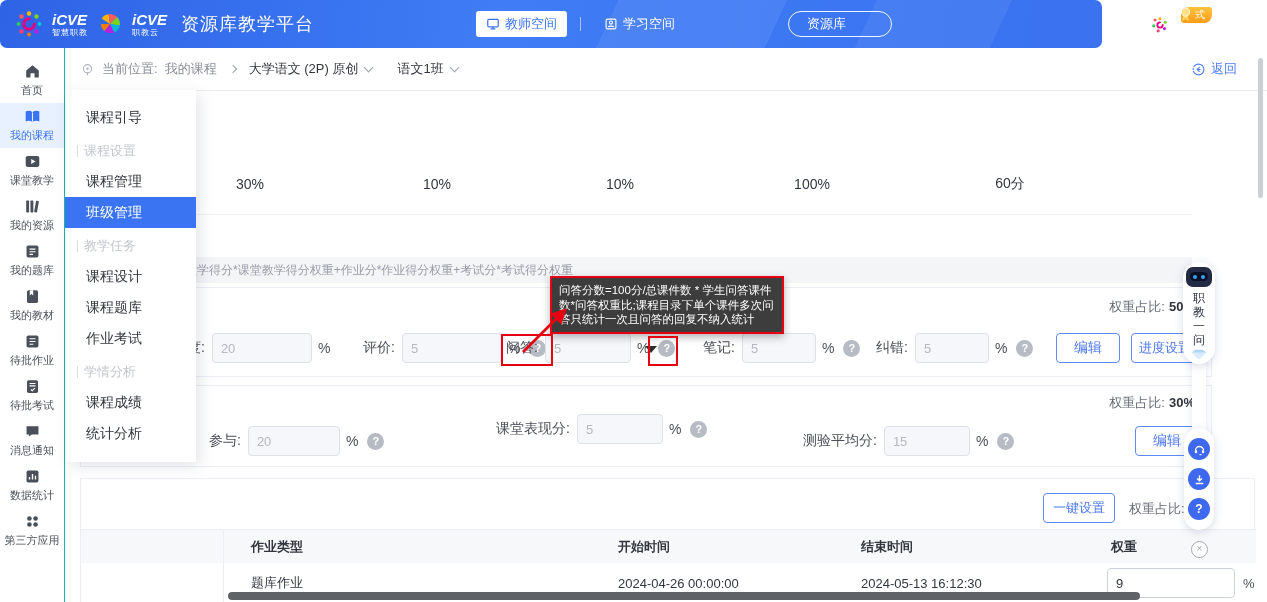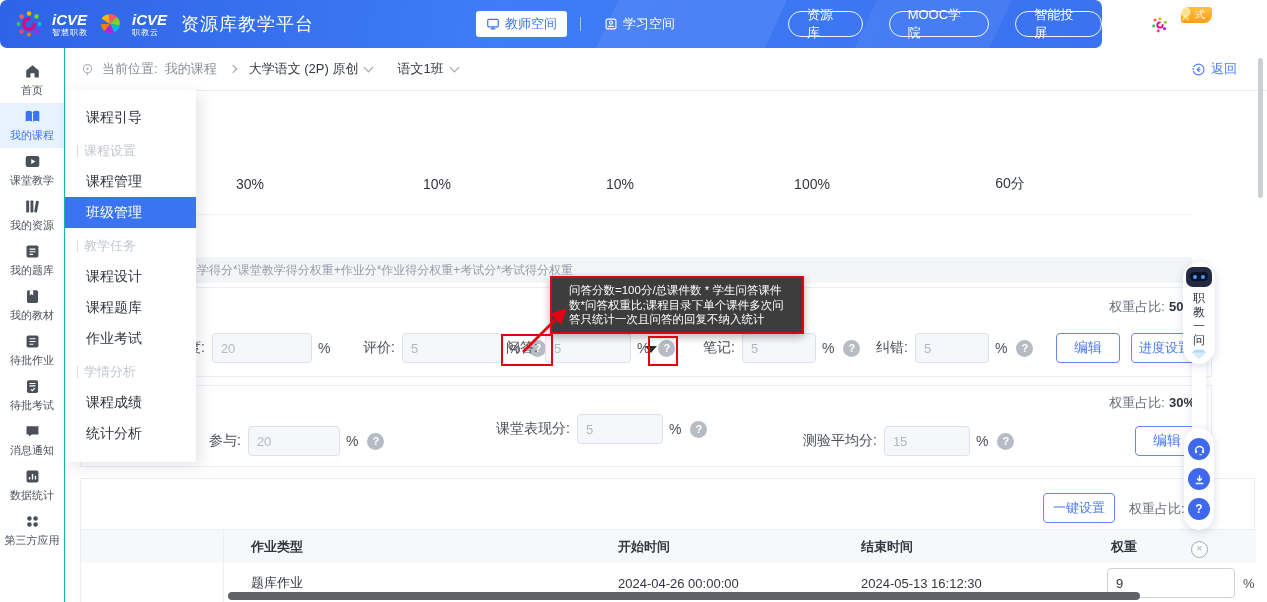--- a/index.html
+++ b/index.html
@@ -13,21 +13,21 @@
                   linear-gradient(115deg,transparent 78%,rgba(255,255,255,.06) 78%,rgba(255,255,255,.06) 90%,transparent 90%);}
   .logos{position:absolute;left:14px;top:0;height:48px;display:flex;align-items:center;gap:8px;z-index:2;}
   .brand{display:flex;flex-direction:column;line-height:1;color:#fff;}
   .brand-name{font-size:15px;font-weight:bold;font-style:italic;}
   .brand-sub{font-size:8px;margin-top:2px;letter-spacing:1px;}
   .app-title{color:#fff;font-size:18px;margin-left:6px;letter-spacing:1px;}
   .hnav{position:absolute;left:476px;top:11px;height:26px;display:flex;align-items:center;gap:13px;z-index:2;}
   .hnav-item{display:flex;align-items:center;gap:5px;font-size:13px;color:#fff;cursor:pointer;height:26px;padding:0 10px;border-radius:3px;}
   .hnav-item.active{background:#fff;color:#3a74f2;}
   .hnav-div{width:1px;height:14px;background:rgba(255,255,255,.55);}
-  .hpills{position:absolute;left:788px;top:11px;display:flex;gap:26px;z-index:2;}
+  .hpills{position:absolute;left:788px;top:11px;display:flex;gap:26px;z-index:2;flex-direction:column;}
   .pill{height:26px;padding:0 18px;border:1px solid rgba(255,255,255,.92);border-radius:14px;
         color:#fff;font-size:13px;display:flex;align-items:center;cursor:pointer;box-sizing:border-box;}
   .avatar{position:absolute;left:1147px;top:12px;width:25px;height:26px;background:#fff;border-radius:5px;
           display:flex;align-items:center;justify-content:center;z-index:2;cursor:pointer;}
   .vbadge{position:absolute;left:1181px;top:7px;height:16px;padding:0 7px 0 14px;border-radius:8px 3px 8px 3px;
           background:linear-gradient(180deg,#ffc23d,#ff9c1a);color:#fff;font-size:10px;display:flex;align-items:center;z-index:3;}
   .vbadge svg{position:absolute;left:-2px;top:0px;}
   .uname{position:absolute;left:1184px;top:27px;color:#fff;font-size:13px;display:flex;align-items:center;z-index:2;cursor:pointer;}
   .chev{display:inline-block;width:6px;height:6px;border-right:1.5px solid currentColor;border-bottom:1.5px solid currentColor;
         transform:rotate(45deg) translate(-1px,-1px);margin-left:6px;}
@@ -82,21 +82,21 @@
            border-top:1px solid #ebeef3;border-bottom:1px solid #ebeef3;}
   .t3-cell{position:absolute;font-size:13px;color:#32373f;top:50%;transform:translateY(-50%);white-space:nowrap;}
   .t3-head .t3-cell{font-weight:bold;}
   .t3-row{position:absolute;left:0;top:84px;width:1175px;height:40px;background:#fff;}
   .t3-vline{position:absolute;left:142px;top:50px;width:1px;height:74px;background:#ebeef3;}
   .w-input{position:absolute;left:1026px;top:5px;width:128px;height:30px;border:1px solid #cdd2da;border-radius:4px;
            background:#fff;color:#32373f;font-size:13px;padding:0 8px;box-sizing:border-box;outline:none;font-family:inherit;}
   .w-unit{position:absolute;left:1162px;top:50%;transform:translateY(-50%);font-size:13px;color:#4b5058;}
   
   .tip{position:absolute;left:550px;top:276px;width:216px;background:#3d3d3d;border:2px solid #e60012;
-       color:#fff;font-size:11.5px;line-height:14.5px;padding:5px 17px;z-index:40;box-shadow:0 3px 8px rgba(0,0,0,.3);}
+       color:#fff;font-size:11.5px;line-height:14.5px;padding:5px 7px;z-index:40;box-shadow:0 3px 8px rgba(0,0,0,.3);}
   .tip-arrow{position:absolute;left:645px;top:346px;width:0;height:0;border-left:6px solid transparent;
        border-right:6px solid transparent;border-top:7px solid #2e2e2e;z-index:40;}
   .ann{position:absolute;border:2px solid #e60012;z-index:41;pointer-events:none;}
   .ann-arrow{position:absolute;left:505px;top:298px;z-index:41;pointer-events:none;}
   
   .hscroll{position:absolute;left:228px;top:592px;width:912px;height:8px;background:#5f6368;border-radius:4px;z-index:30;cursor:pointer;}
   .vscroll{position:absolute;left:1258px;top:58px;width:5px;height:140px;background:#ccd0d5;border-radius:3px;z-index:30;cursor:pointer;}
   
   .bot-pill{position:absolute;left:1183px;top:262px;width:32px;height:102px;background:#fff;border-radius:16px;
             box-shadow:0 2px 10px rgba(40,60,120,.18);z-index:35;display:flex;flex-direction:column;align-items:center;padding-top:5px;box-sizing:border-box;cursor:pointer;}

